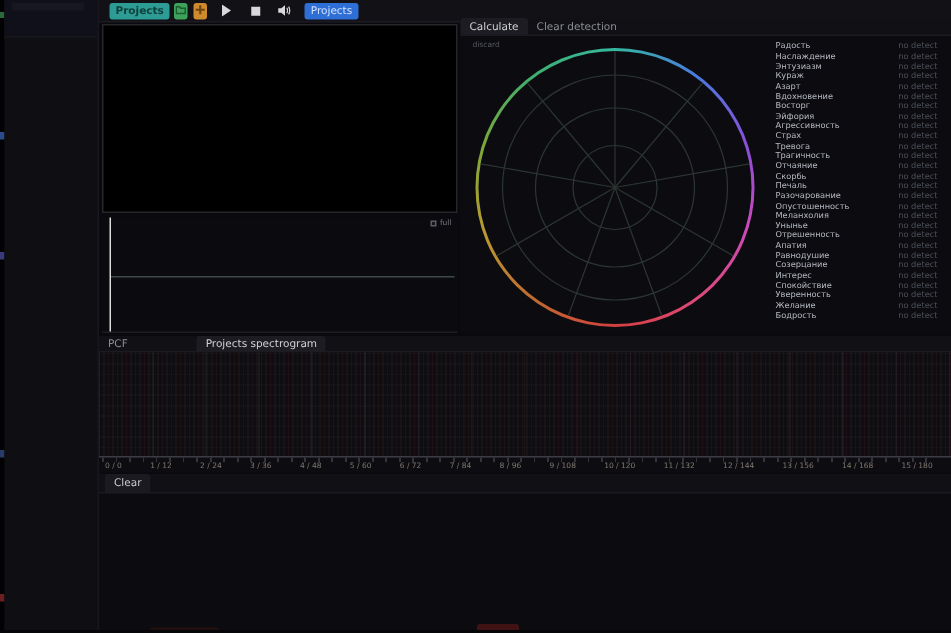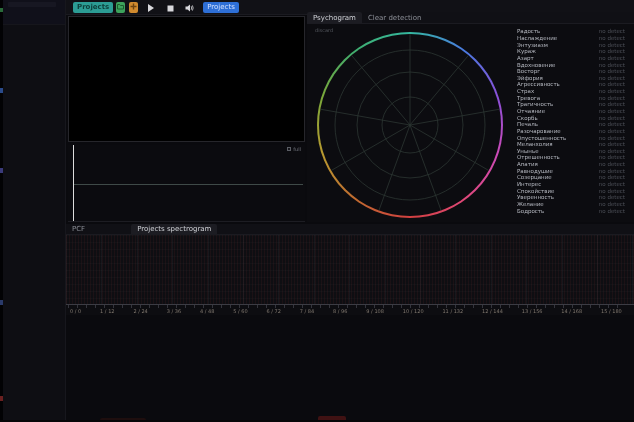--- a/index.html
+++ b/index.html
@@ -139,21 +139,21 @@
     <div class="wave-centerline"></div>
     <div class="wave-playhead"></div>
     <div class="wave-full">
       <span class="chk"></span>
       <span>full</span>
     </div>
   </div>
 
   <div class="right-panel">
     <div class="tabbar">
-      <div class="tab active">Psychogram</div>
+      <div class="tab active">Calculate</div>
       <div class="tab">Clear detection</div>
     </div>
     <div class="corner-label">discard</div>
 
     <div class="psy-wrap">
       <div class="psy-rim" style="background: conic-gradient(rgb(53, 184, 160), rgb(74, 122, 224), rgb(138, 80, 216), rgb(204, 74, 184), rgb(224, 72, 120), rgb(210, 64, 64), rgb(192, 106, 48), rgb(184, 154, 48), rgb(122, 168, 58), rgb(63, 174, 112), rgb(53, 184, 160));"></div>
       <div class="psy-rim-inner"></div>
       <svg class="psy-grid" width="186" height="186" viewBox="0 0 186 186">
           <circle cx="93" cy="93" r="28" fill="none" stroke="#2c3632" stroke-width="0.8"></circle>
           <circle cx="93" cy="93" r="53" fill="none" stroke="#2c3632" stroke-width="0.8"></circle>
@@ -335,18 +335,23 @@
         <span>9 / 108</span>
         <span>10 / 120</span>
         <span>11 / 132</span>
         <span>12 / 144</span>
         <span>13 / 156</span>
         <span>14 / 168</span>
         <span>15 / 180</span>
       </div>
   </div>
 
+  <div class="bottom-section">
+    <div class="clear-row">
+      <button class="clear-btn">Clear</button>
+    </div>
+  </div>
 
   <div class="blob" style="left:100px;top:418px;width:46px;height:4px;background:#1e0e0e;"></div>
   <div class="blob" style="left:318px;top:416px;width:28px;height:6px;background:#4a1414;opacity:.85;"></div>
   <div class="bottom-strip"></div>
 
 </div>
 
 </body></html>

